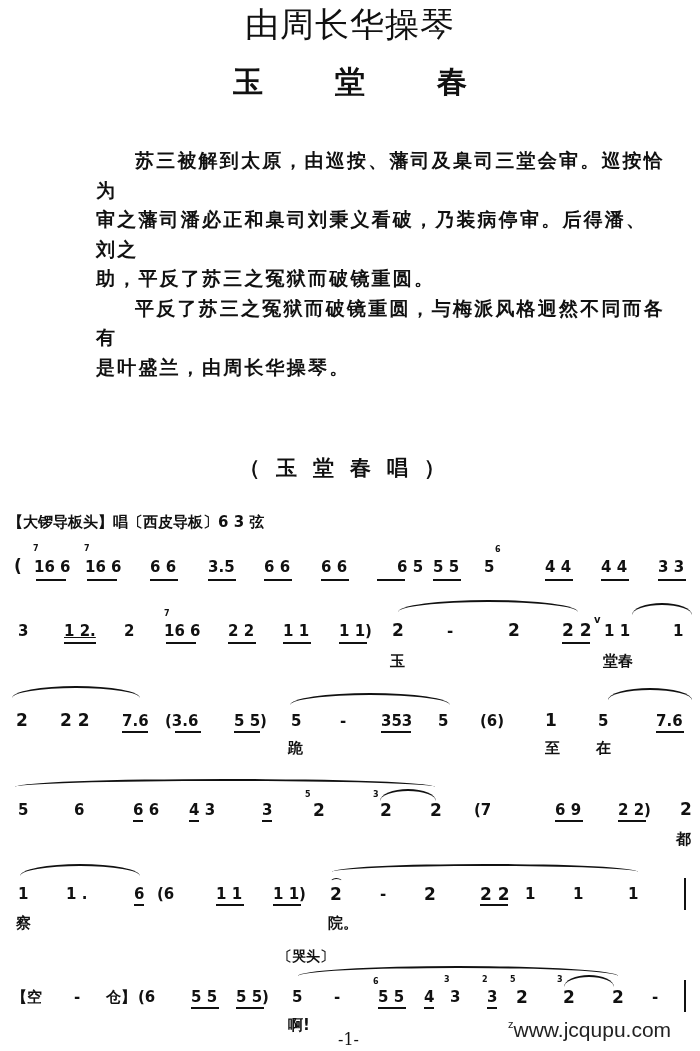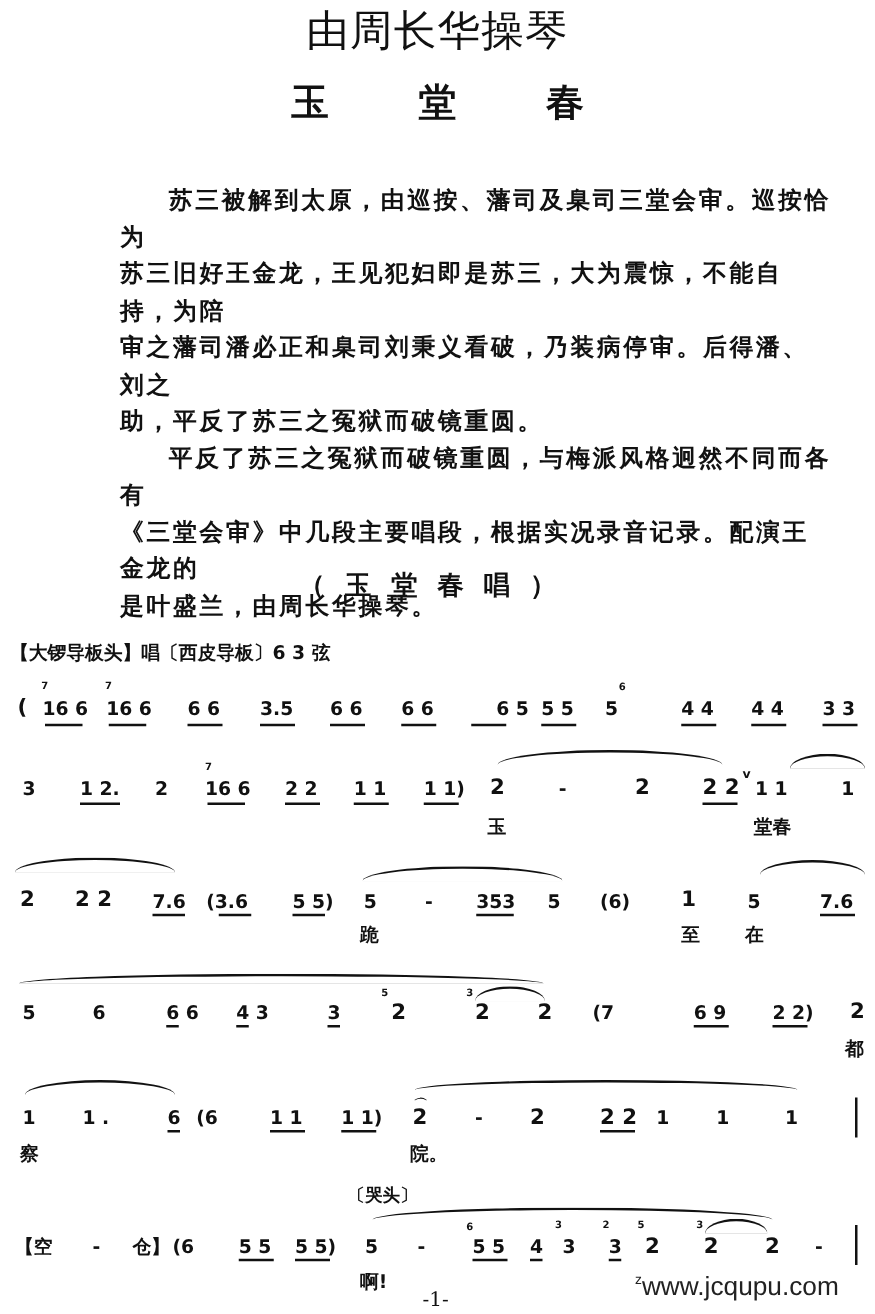--- a/index.html
+++ b/index.html
@@ -27,25 +27,23 @@
   .watermark small { font-size: 11px; vertical-align: top; }
 </style>
 </head>
 <body>
 
 <div class="book-title">由周长华操琴</div>
 <div class="piece-title">玉堂春</div>
 
 <div class="intro" style="top:146px;">
   <p>苏三被解到太原，由巡按、藩司及臬司三堂会审。巡按恰为</p>
-  <p class="cont">苏三旧好王金龙，王见犯妇即是苏三，大为震惊，不能自持，为陪</p>
   <p class="cont">审之藩司潘必正和臬司刘秉义看破，乃装病停审。后得潘、刘之</p>
   <p class="cont">助，平反了苏三之冤狱而破镜重圆。</p>
   <p>平反了苏三之冤狱而破镜重圆，与梅派风格迥然不同而各有</p>
-  <p class="cont">《三堂会审》中几段主要唱段，根据实况录音记录。配演王金龙的</p>
   <p class="cont">是叶盛兰，由周长华操琴。</p>
 </div>
 
 <div class="section-title">（玉堂春唱）</div>
 <div class="mark" style="top:513px;left:8px;font-size:15px;">【大锣导板头】唱〔西皮导板〕6 3 弦</div>
 
 <div>
   <span class="tok" style="top:556px;left:14px;font-size:17px;">(</span>
   <span class="grace" style="top:544px;left:33px;">7</span>
   <span class="tok" style="top:558px;left:34px;">16 6</span>
@@ -72,21 +70,21 @@
   <span class="tok" style="top:558px;left:601px;">4 4</span>
   <div class="uline" style="top:579px;left:601px;width:28px;"></div>
   <span class="tok" style="top:558px;left:658px;">3 3</span>
   <div class="uline" style="top:579px;left:658px;width:28px;"></div>
 </div>
 
 <div>
   <div class="slur" style="top:600px;left:398px;width:180px;"></div>
   <div class="slur" style="top:603px;left:632px;width:60px;"></div>
   <span class="tok" style="top:622px;left:18px;">3</span>
-  <span class="tok" style="top:622px;left:64px;">1 2.</span>
+  <span class="tok" style="top:622px;left:64px;text-decoration:underline;">1 2.</span>
   <div class="uline" style="top:642px;left:64px;width:32px;"></div>
   <span class="tok" style="top:622px;left:124px;">2</span>
   <span class="grace" style="top:609px;left:164px;">7</span>
   <span class="tok" style="top:622px;left:164px;">16 6</span>
   <div class="uline" style="top:642px;left:166px;width:30px;"></div>
   <span class="tok" style="top:622px;left:228px;">2 2</span>
   <div class="uline" style="top:642px;left:228px;width:28px;"></div>
   <span class="tok" style="top:622px;left:283px;">1 1</span>
   <div class="uline" style="top:642px;left:283px;width:28px;"></div>
   <span class="tok" style="top:622px;left:339px;">1 1)</span>

